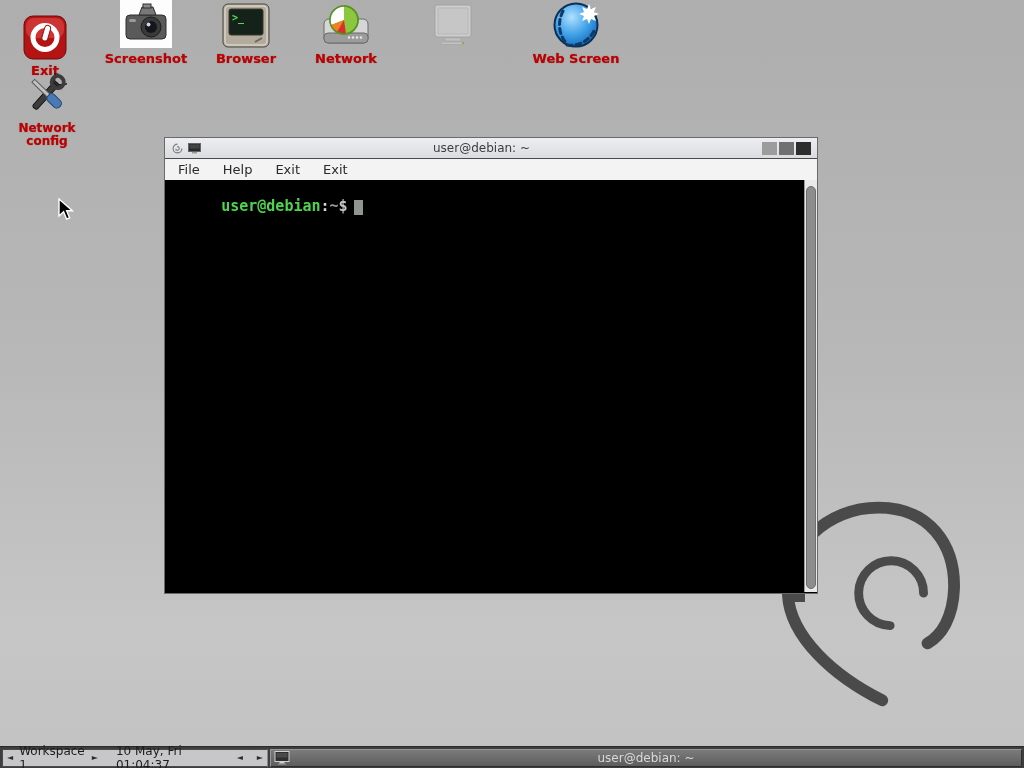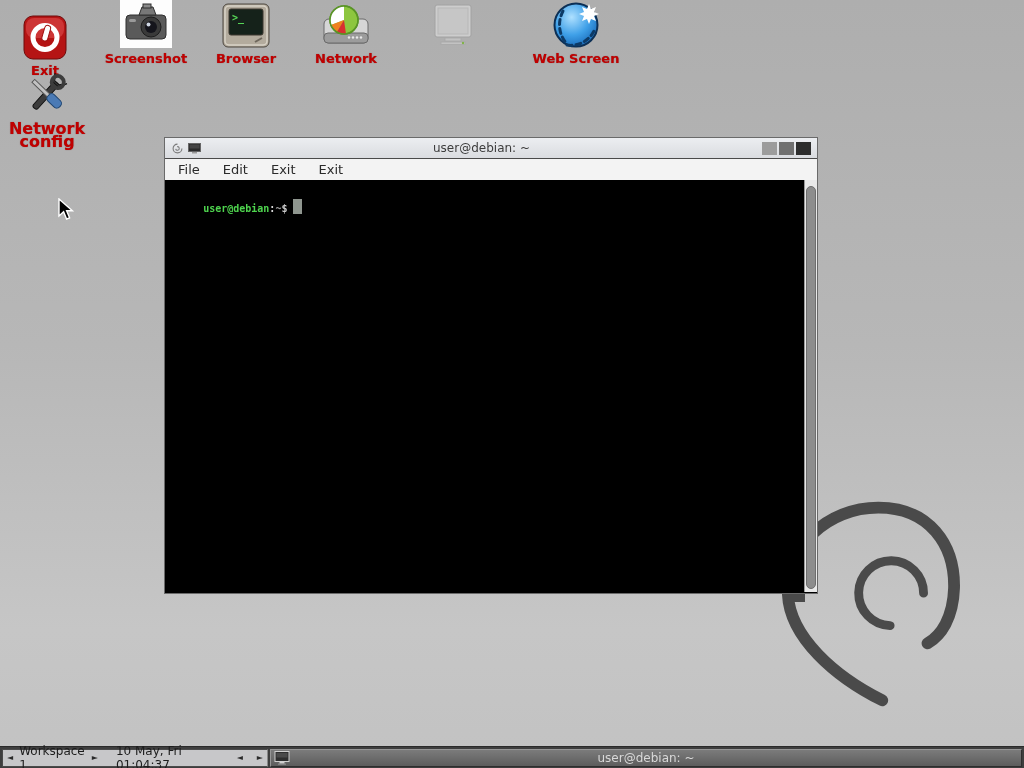--- a/index.html
+++ b/index.html
@@ -5,39 +5,39 @@
   * { margin:0; padding:0; box-sizing:border-box; }
   html,body { width:1024px; height:768px; overflow:hidden; }
   body { font-family:"DejaVu Sans","Liberation Sans",sans-serif; position:relative;
          background:linear-gradient(180deg,#aeaeae 0%,#b7b7b7 45%,#c6c6c6 82%,#c2c2c2 100%); }
 
   
   .desktop-icon { position:absolute; text-align:center; cursor:default; }
   .desktop-icon .glyph { display:flex; align-items:flex-end; justify-content:center; height:48px; }
   .desktop-icon .label { margin-top:4px; font-size:13px; font-weight:bold; color:#c00000;
                          text-shadow:0 0 1px rgba(90,0,0,.55); line-height:13px; }
-  #icon-network-config .label { font-size:16px; }
+  #icon-network-config .label { font-size:12px; }
 
   
   .window { position:absolute; left:164px; top:137px; width:654px; height:457px;
             border:1px solid #6a6a6a; background:#000; }
   .titlebar { height:20px; background:linear-gradient(#eceef1,#dadce0);
               display:flex; align-items:center; padding:0 4px; }
   .tb-left { display:flex; align-items:center; gap:5px; padding-left:3px; }
   .tb-title { flex:1; text-align:center; font-size:12px; color:#3c3c3c; }
   .tb-buttons { display:flex; gap:2px; padding-right:2px; }
   .tb-btn { width:15px; height:13px; display:inline-block; }
   .tb-btn.min { background:#9c9c9c; } .tb-btn.max { background:#707070; } .tb-btn.close { background:#2d2d2d; }
   .menubar { height:22px; background:#f3f3f3; border-top:1px solid #4a4a4a;
              display:flex; align-items:center; padding-left:11px; }
   .menubar .menu-item { font-size:13px; color:#2a2a2a; margin-right:19px; padding:10px 2px; }
   .term-area { position:relative; height:412px; }
   .term-screen { position:absolute; left:0; top:0; right:13px; bottom:0; background:#000;
                  padding:4px 2px; font-family:"DejaVu Sans Mono","Liberation Mono",monospace;
-                 font-size:10px; font-weight:bold; line-height:15px; white-space:pre; }
+                 font-size:15px; font-weight:bold; line-height:15px; white-space:pre; }
   .p-user { color:#4ed44e; } .p-colon { color:#d8d8d8; } .p-path { color:#9a9a9a; } .p-symbol { color:#c8c8c8; }
   .term-cursor { display:inline-block; width:9px; height:15px; background:#8f968f;
                  margin-left:6px; vertical-align:text-bottom; }
   .scrollbar { position:absolute; right:0; top:0; bottom:0; width:13px; background:#e9e9e9;
                border-left:1px solid #9a9a9a; }
   .scroll-thumb { position:absolute; left:1px; right:1px; top:6px; bottom:3px;
                   background:#8d8d8d; border:1px solid #6e6e6e; border-radius:5px; }
   .resize-grip { position:absolute; left:789px; top:594px; width:16px; height:8px; background:#4a4a4a; }
 
   
@@ -194,21 +194,21 @@
     </div>
     <div class="tb-title">user@debian: ~</div>
     <div class="tb-buttons">
       <span class="tb-btn min"></span>
       <span class="tb-btn max"></span>
       <span class="tb-btn close"></span>
     </div>
   </div>
   <div class="menubar">
     <span class="menu-item">File</span>
-    <span class="menu-item">Edit</span>
+    <span class="menu-item">Help</span>
     <span class="menu-item">Exit</span>
     <span class="menu-item">Exit</span>
   </div>
   <div class="term-area">
     <div class="term-screen">
       <span class="p-user">user@debian</span><span class="p-colon">:</span><span class="p-path">~</span><span class="p-symbol">$</span><span class="term-cursor"></span>
     </div>
     <div class="scrollbar">
       <div class="scroll-thumb"></div>
     </div>

